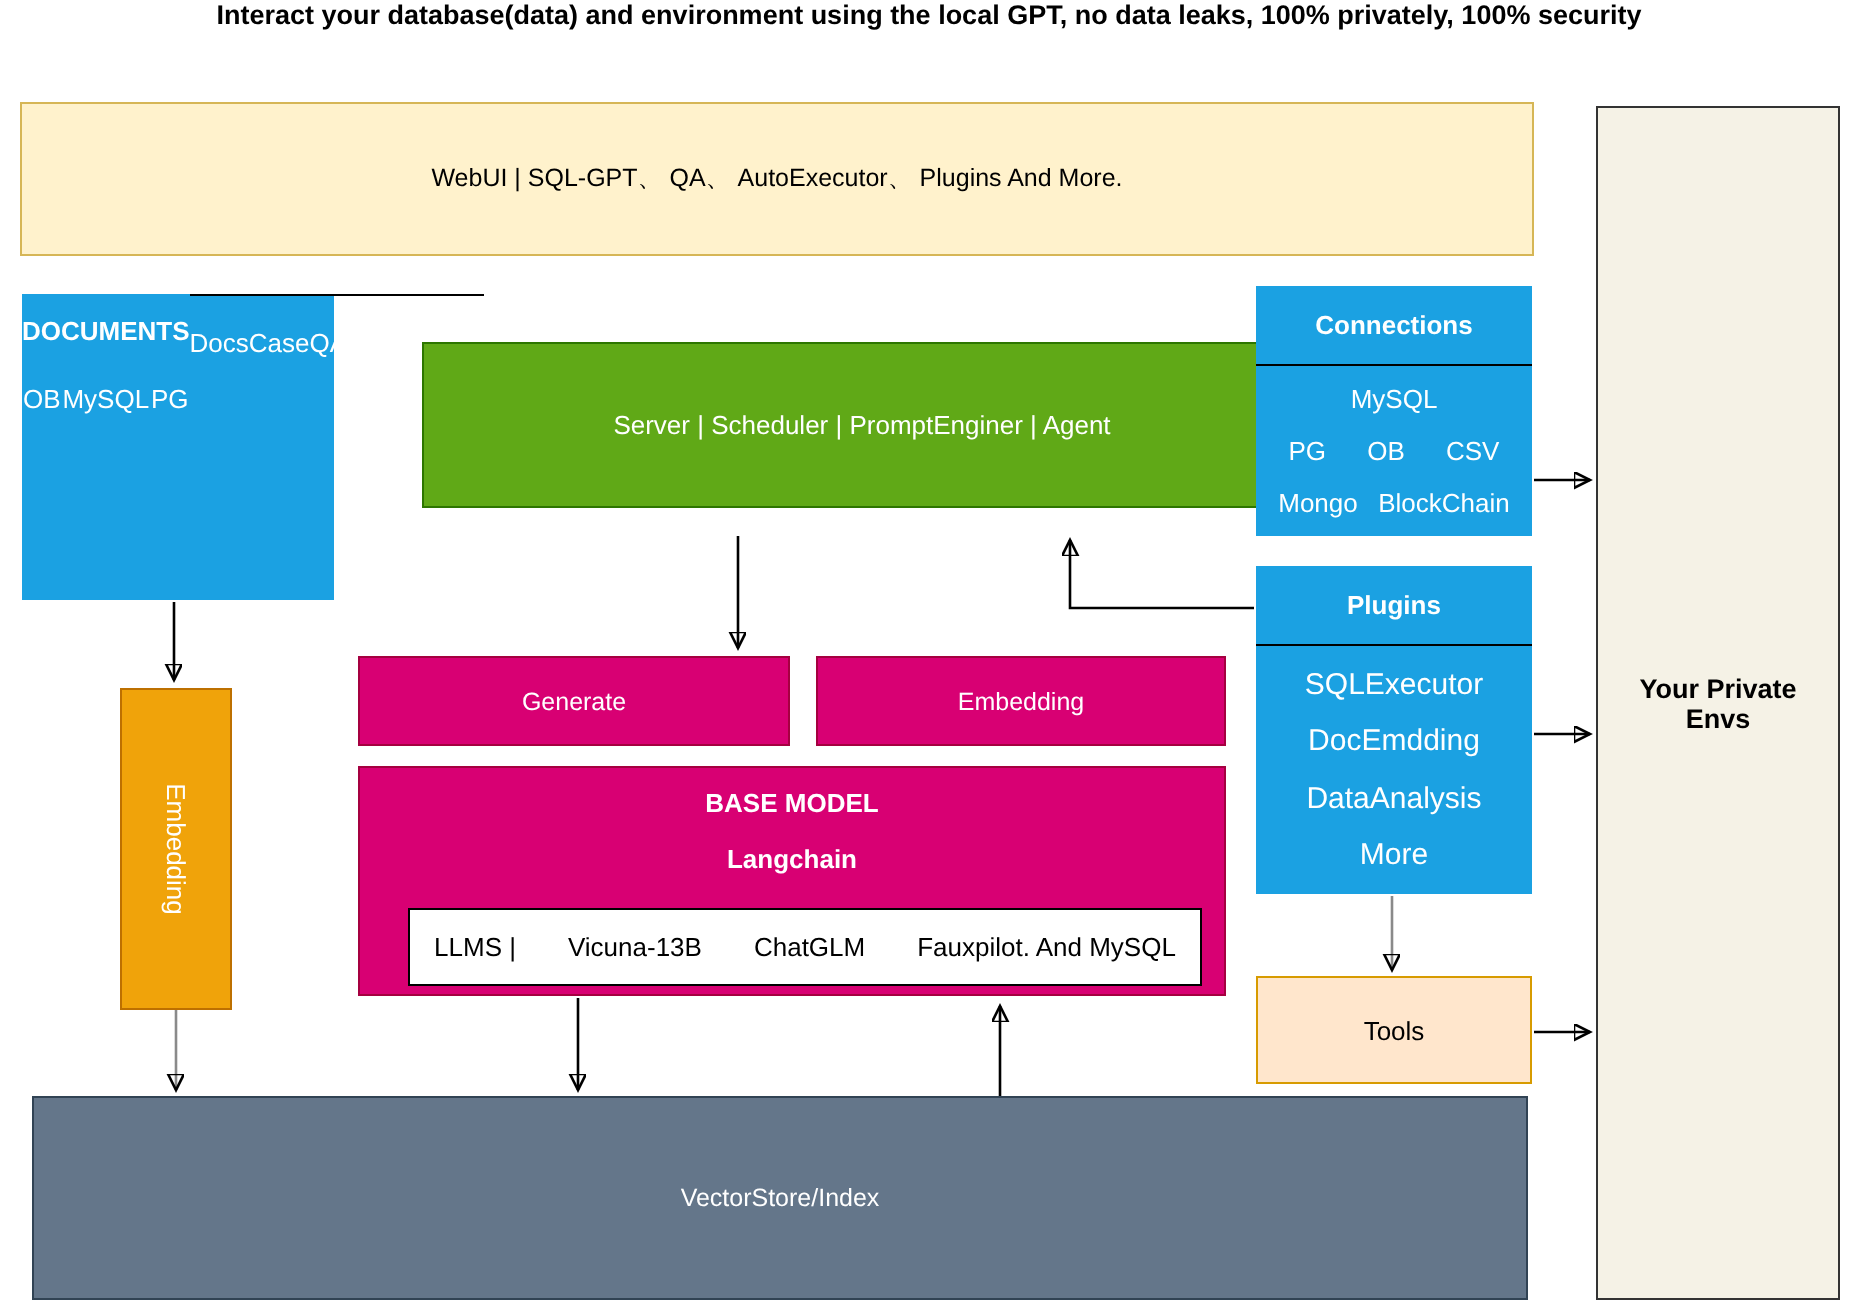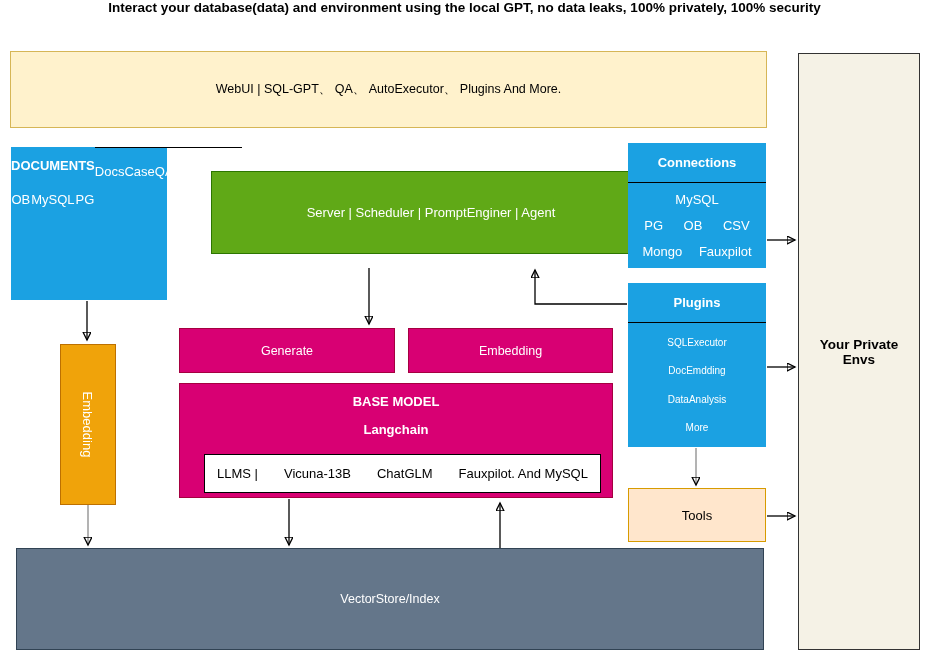--- a/index.html
+++ b/index.html
@@ -29,21 +29,21 @@
           background:var(--c-green,#60A917);border:1px solid #2D7600;color:#fff;
           display:flex;align-items:center;justify-content:center;font-size:13px;margin-left:32px;}
 
   .connections{left:628px;top:143px;width:138px;height:125px;display:flex;flex-direction:column;}
   .conn-head{height:40px;display:flex;align-items:center;justify-content:center;border-bottom:1px solid #000;box-sizing:border-box;}
   .conn-body{flex:1;display:flex;flex-direction:column;justify-content:space-around;padding:4px 6px;box-sizing:border-box;}
 
   .plugins{left:628px;top:283px;width:138px;height:164px;display:flex;flex-direction:column;}
   .plug-head{height:40px;display:flex;align-items:center;justify-content:center;border-bottom:1px solid #000;box-sizing:border-box;}
   .plug-body{flex:1;display:flex;flex-direction:column;justify-content:space-around;padding:5px 0;box-sizing:border-box;}
-  .plug-item{text-align:center;font-size:10px;}
+  .plug-item{text-align:center;font-size:15px;}
 
   .pinkbox{background:var(--c-pink,#D80073);border:1px solid #A50040;color:#fff;}
   .generate{left:179px;top:328px;width:216px;height:45px;display:flex;align-items:center;justify-content:center;font-size:12.5px;}
   .embed-pink{left:408px;top:328px;width:205px;height:45px;display:flex;align-items:center;justify-content:center;font-size:12.5px;}
 
   .basemodel{left:179px;top:383px;width:434px;height:115px;}
   .bm-title{margin-top:10px;}
   .bm-sub{margin-top:13px;}
   .bm-inner{position:absolute;left:24px;top:70px;width:397px;height:39px;background:#fff;border:1px solid #000;
             color:#000;display:flex;align-items:center;justify-content:center;gap:26px;font-size:13px;box-sizing:border-box;}
@@ -114,21 +114,21 @@
       <div class="spread">
         <span>MySQL</span>
       </div>
       <div class="spread">
         <span>PG</span>
         <span>OB</span>
         <span>CSV</span>
       </div>
       <div class="spread">
         <span>Mongo</span>
-        <span>Fauxpilot</span>
+        <span>BlockChain</span>
       </div>
     </div>
   </div>
 
   <div class="box blue plugins">
     <div class="plug-head">
       <span class="boxtitle">Plugins</span>
     </div>
     <div class="plug-body">
       <div class="plug-item">SQLExecutor</div>

